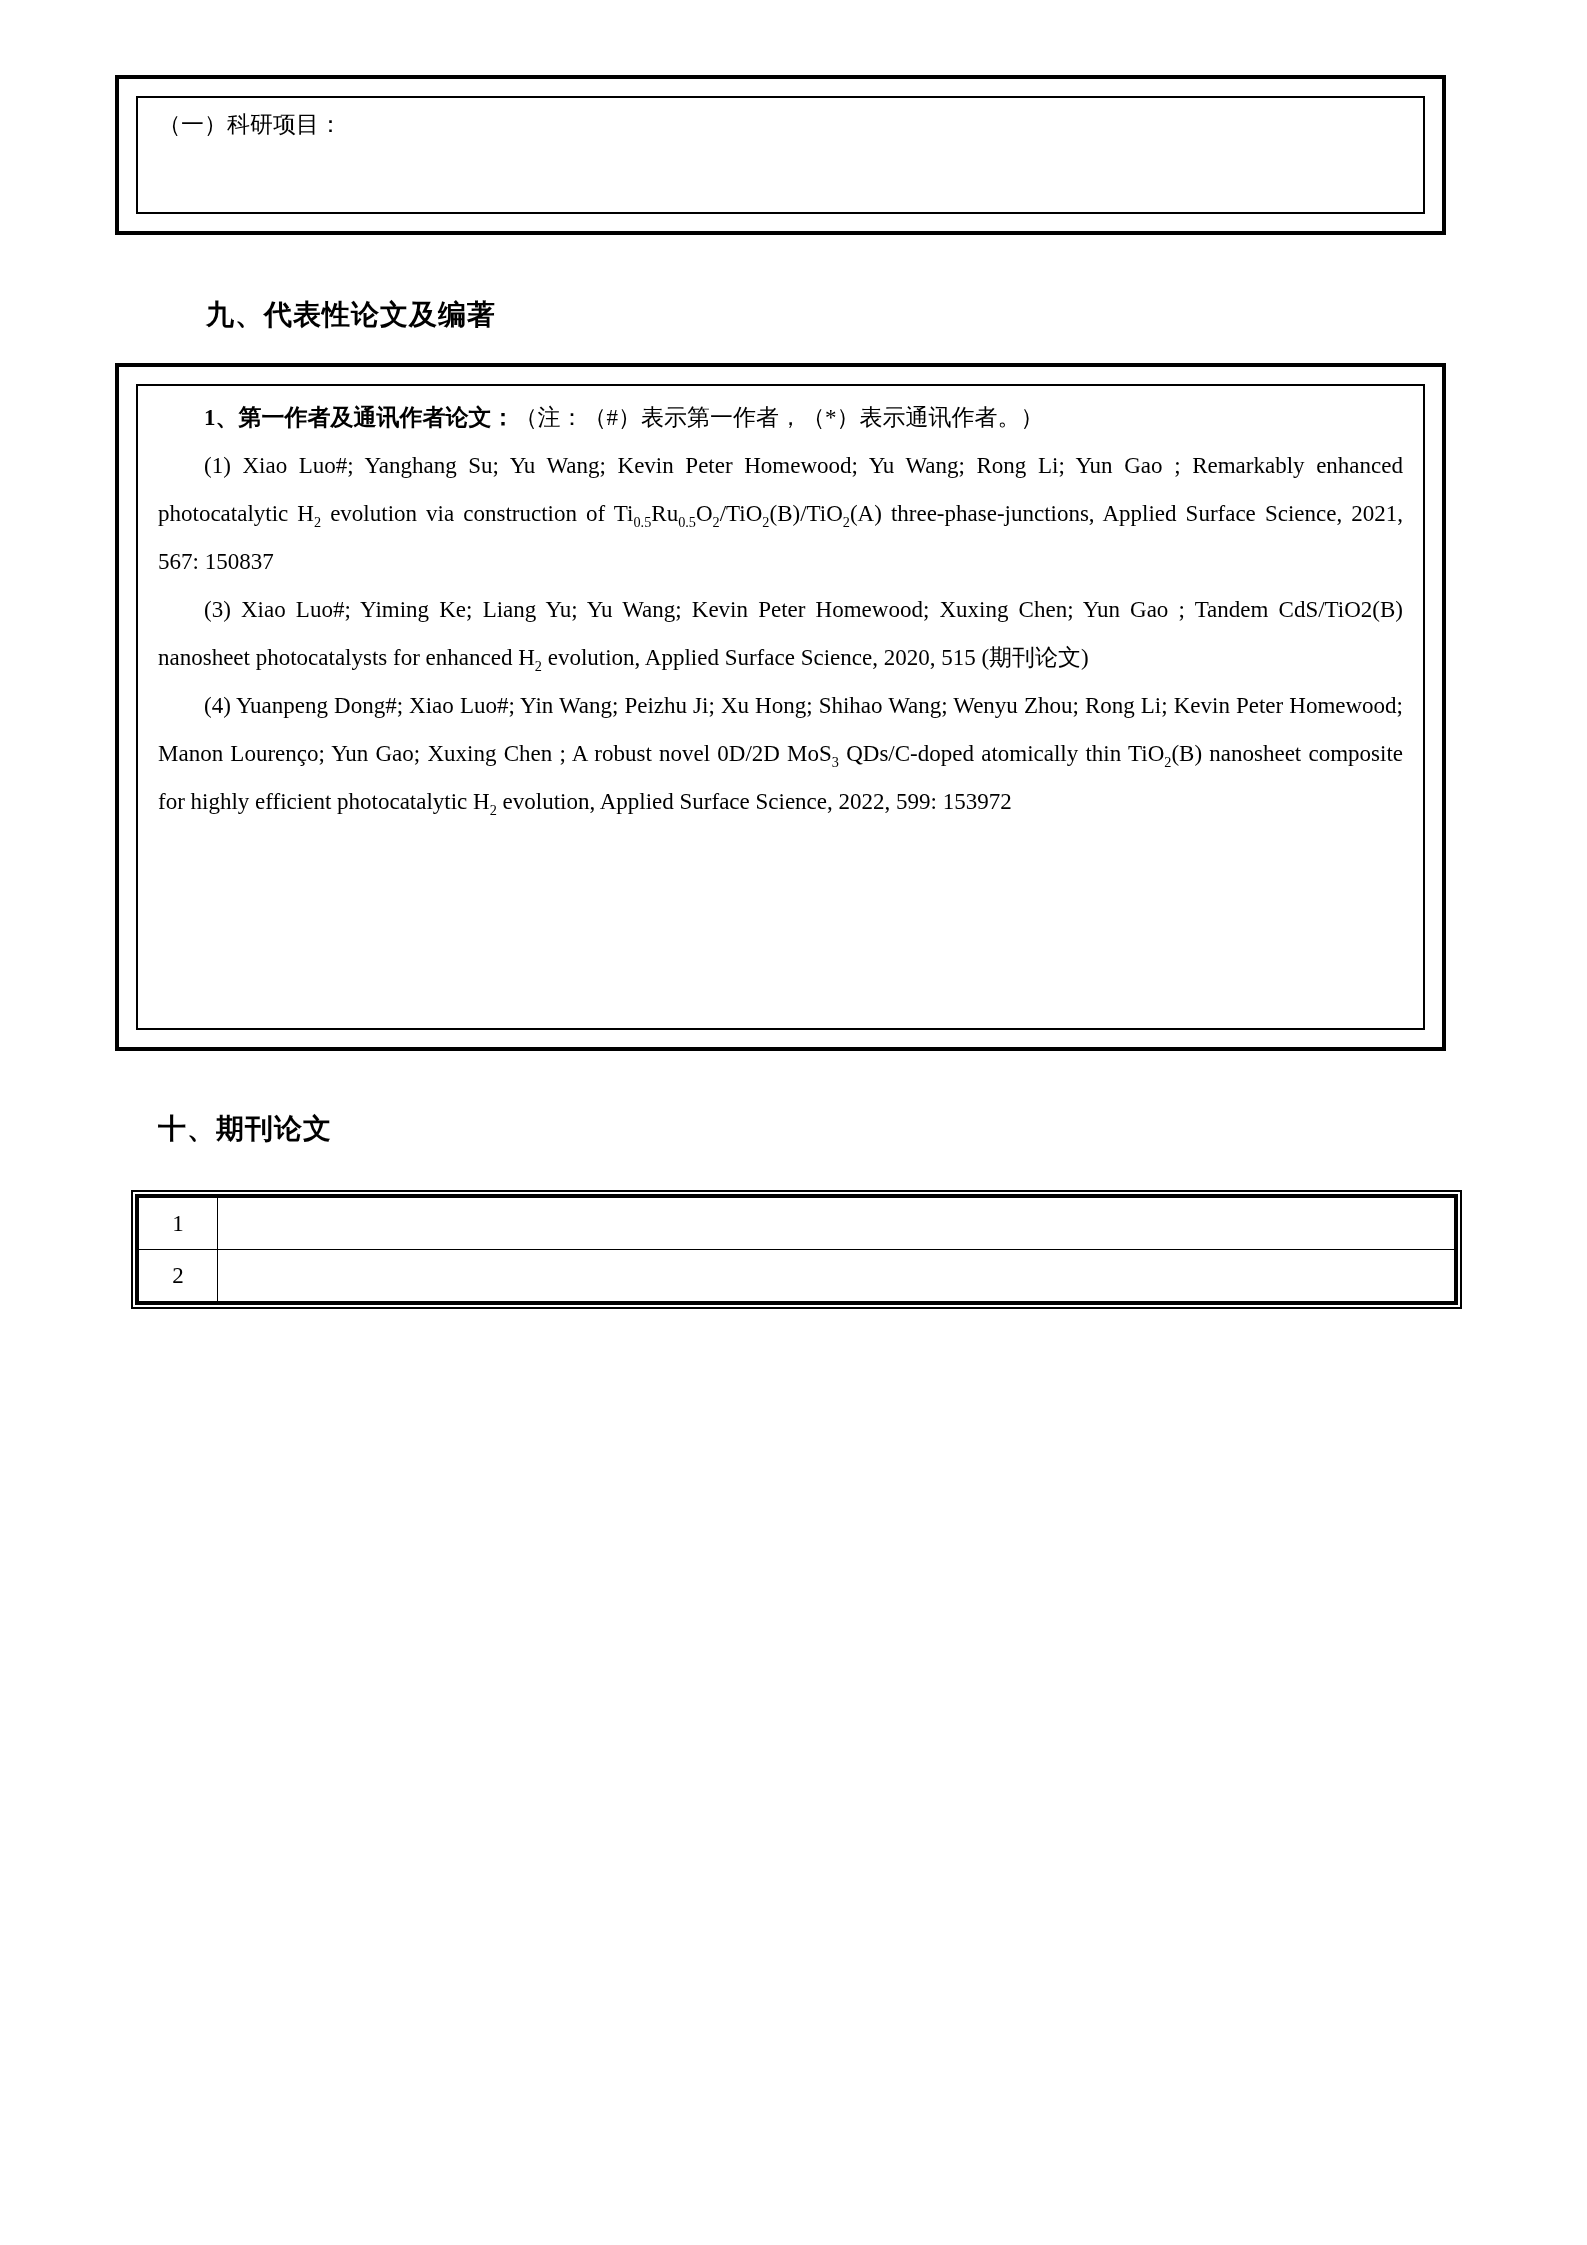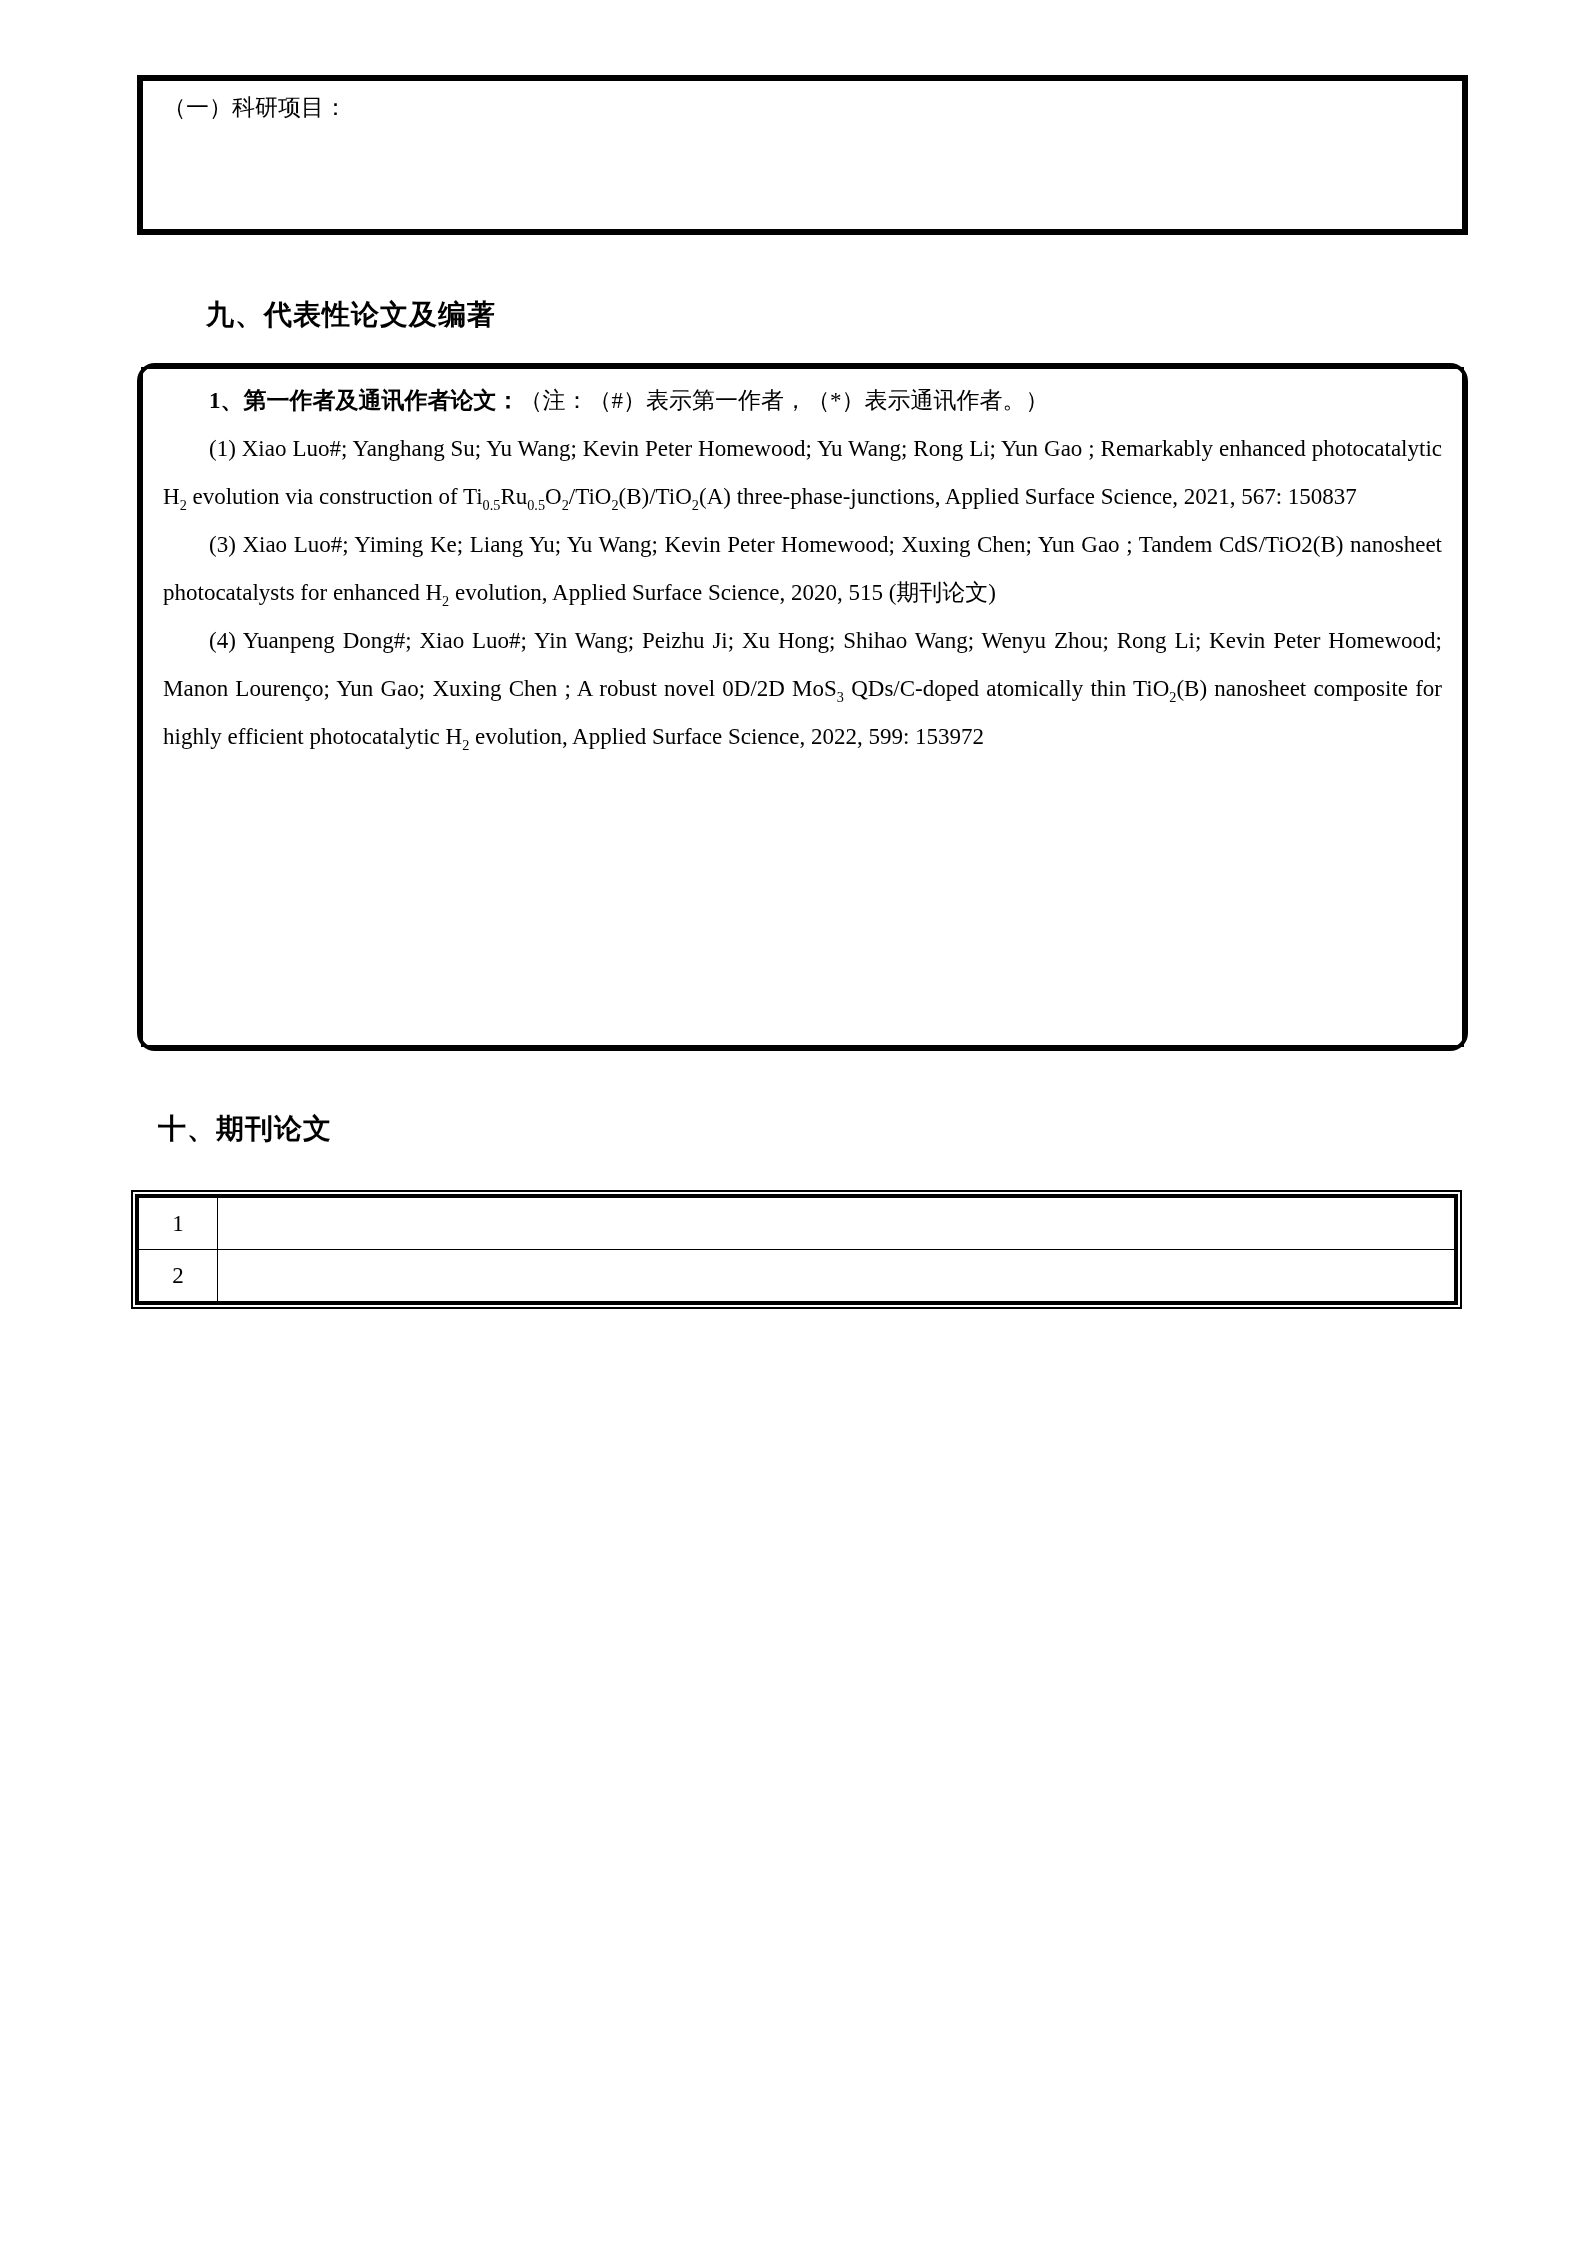--- a/index.html
+++ b/index.html
@@ -12,35 +12,35 @@
     width: 1587px;
     height: 2245px;
     background: #ffffff;
     color: #000000;
     font-family: "Liberation Serif", "DejaVu Serif", serif;
     overflow: hidden;
   }
   
   .dbox {
     position: absolute;
-    left: 137px;
+    left: 115px;
     width: 1331px;
     box-sizing: border-box;
     border: 4px solid #000;
-    padding: 0;
+    padding: 17px;
     background: #fff;
   }
   .dbox-inner {
     box-sizing: border-box;
     border: 2px solid #000;
     height: 100%;
     padding: 4px 20px 4px 20px;
   }
   #box1 { top: 75px;  height: 160px; }
-  #box2 { top: 363px; height: 688px; border-radius: 18px; }
+  #box2 { top: 363px; height: 688px; }
   #box2 .dbox-inner { padding-top: 8px; }
 
   .para {
     margin: 0;
     font-size: 23px;
     line-height: 46px;
     text-align: justify;
     text-justify: inter-character;
   }
   #box2 .para { line-height: 48px; }

